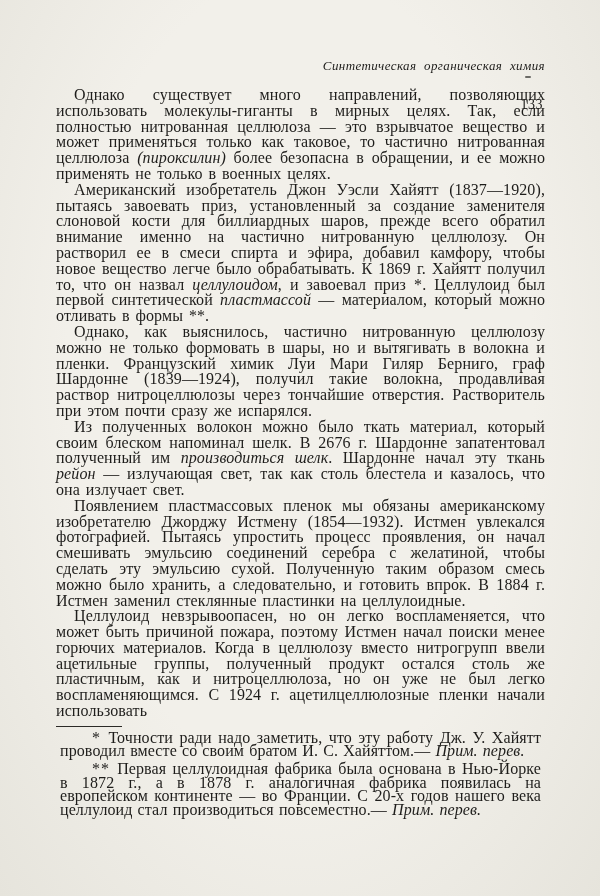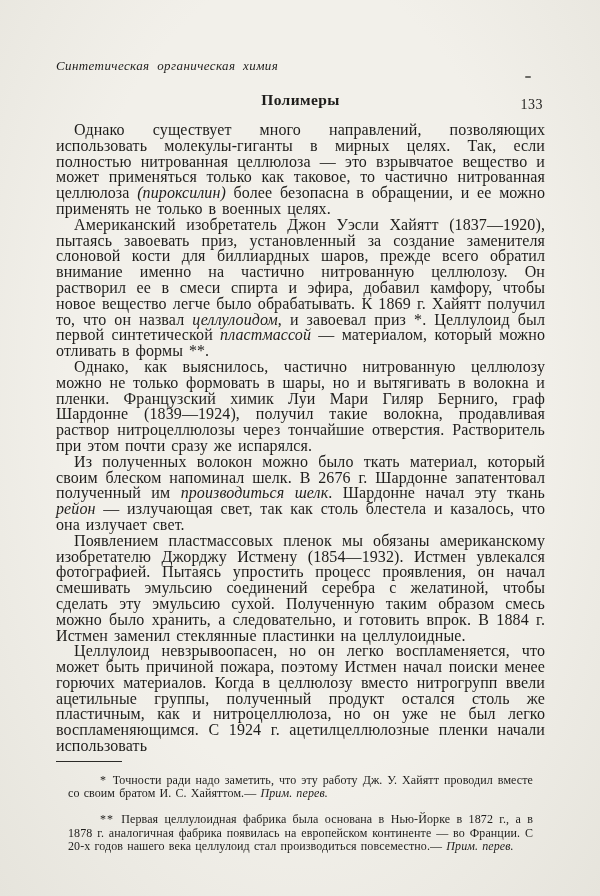--- a/index.html
+++ b/index.html
@@ -15,21 +15,21 @@
   }
   .page{
     position:relative;width:600px;height:896px;overflow:hidden;
     background:radial-gradient(ellipse at 50% 42%, var(--paper) 55%, var(--paper-edge) 100%);
     color:var(--ink);
   }
   .content{
     position:absolute;left:56px;top:58px;width:489px;
   }
   .running-head{
-    position:relative;text-align:left;
+    position:relative;text-align:right;
     font-style:italic;font-size:13px;line-height:16px;
     word-spacing:4px;letter-spacing:.4px;
   }
   .page-num{
     position:absolute;right:2px;top:-1px;
     font-style:normal;font-size:14px;letter-spacing:.5px;margin-top:40px;
   }
   .artifact{
     position:absolute;right:14px;top:18px;width:6px;height:2px;
     background:#4a4a46;border-radius:1px;opacity:.8;
@@ -44,39 +44,38 @@
     font-size:16px;line-height:15.8px;
     word-spacing:1.8px;letter-spacing:.1px;
   }
   .it{font-style:italic;}
   .fn-sep{
     margin-top:7px;width:66px;height:0;
     border-top:1.6px solid #2b2a27;
   }
   .footnotes{margin-top:4px;}
   .footnote{
-    margin:12px;text-align:justify;text-indent:32px;
-    font-size:12px;line-height:13.6px;
+    margin:4px;text-align:justify;text-indent:32px;
+    font-size:16px;line-height:13.6px;
     word-spacing:1px;letter-spacing:.1px;
   }
   .fn-marker{letter-spacing:1px;}
 </style>
 </head>
 <body>
 
 <div class="page">
   <div class="content">
 
     <div class="running-head">
       <span>Синтетическая органическая химия</span>
       <span class="page-num">133</span>
       <span class="artifact"></span>
     </div>
 
-    <h1 class="section-title">Полимеры</h1>
 
     <div class="body-text">
         <p class="para"><span>Однако существует много направлений, позволяющих использовать молекулы-гиганты в мирных целях. Так, если полностью нитрованная целлюлоза — это взрывчатое вещество и может применяться только как таковое, то частично нитрованная целлюлоза </span><span class="it">(пироксилин)</span><span> более безопасна в обращении, и ее можно применять не только в военных целях.</span></p>
         <p class="para"><span>Американский изобретатель Джон Уэсли Хайятт (1837—1920), пытаясь завоевать приз, установленный за создание заменителя слоновой кости для биллиардных шаров, прежде всего обратил внимание именно на частично нитрованную целлюлозу. Он растворил ее в смеси спирта и эфира, добавил камфору, чтобы новое вещество легче было обрабатывать. К 1869 г. Хайятт получил то, что он назвал </span><span class="it">целлулоидом</span><span>, и завоевал приз *. Целлулоид был первой синтетической </span><span class="it">пластмассой</span><span> — материалом, который можно отливать в формы **.</span></p>
         <p class="para"><span>Однако, как выяснилось, частично нитрованную целлюлозу можно не только формовать в шары, но и вытягивать в волокна и пленки. Французский химик Луи Мари Гиляр Берниго, граф Шардонне (1839—1924), получил такие волокна, продавливая раствор нитроцеллюлозы через тончайшие отверстия. Растворитель при этом почти сразу же испарялся.</span></p>
         <p class="para"><span>Из полученных волокон можно было ткать материал, который своим блеском напоминал шелк. В 2676 г. Шардонне запатентовал полученный им </span><span class="it">производиться шелк</span><span>. Шардонне начал эту ткань </span><span class="it">рейон</span><span> — излучающая свет, так как столь блестела и казалось, что она излучает свет.</span></p>
         <p class="para"><span>Появлением пластмассовых пленок мы обязаны американскому изобретателю Джорджу Истмену (1854—1932). Истмен увлекался фотографией. Пытаясь упростить процесс проявления, он начал смешивать эмульсию соединений серебра с желатиной, чтобы сделать эту эмульсию сухой. Полученную таким образом смесь можно было хранить, а следовательно, и готовить впрок. В 1884 г. Истмен заменил стеклянные пластинки на целлулоидные.</span></p>
         <p class="para"><span>Целлулоид невзрывоопасен, но он легко воспламеняется, что может быть причиной пожара, поэтому Истмен начал поиски менее горючих материалов. Когда в целлюлозу вместо нитрогрупп ввели ацетильные группы, полученный продукт остался столь же пластичным, как и нитроцеллюлоза, но он уже не был легко воспламеняющимся. С 1924 г. ацетилцеллюлозные пленки начали использовать</span></p>
       </div>
 

